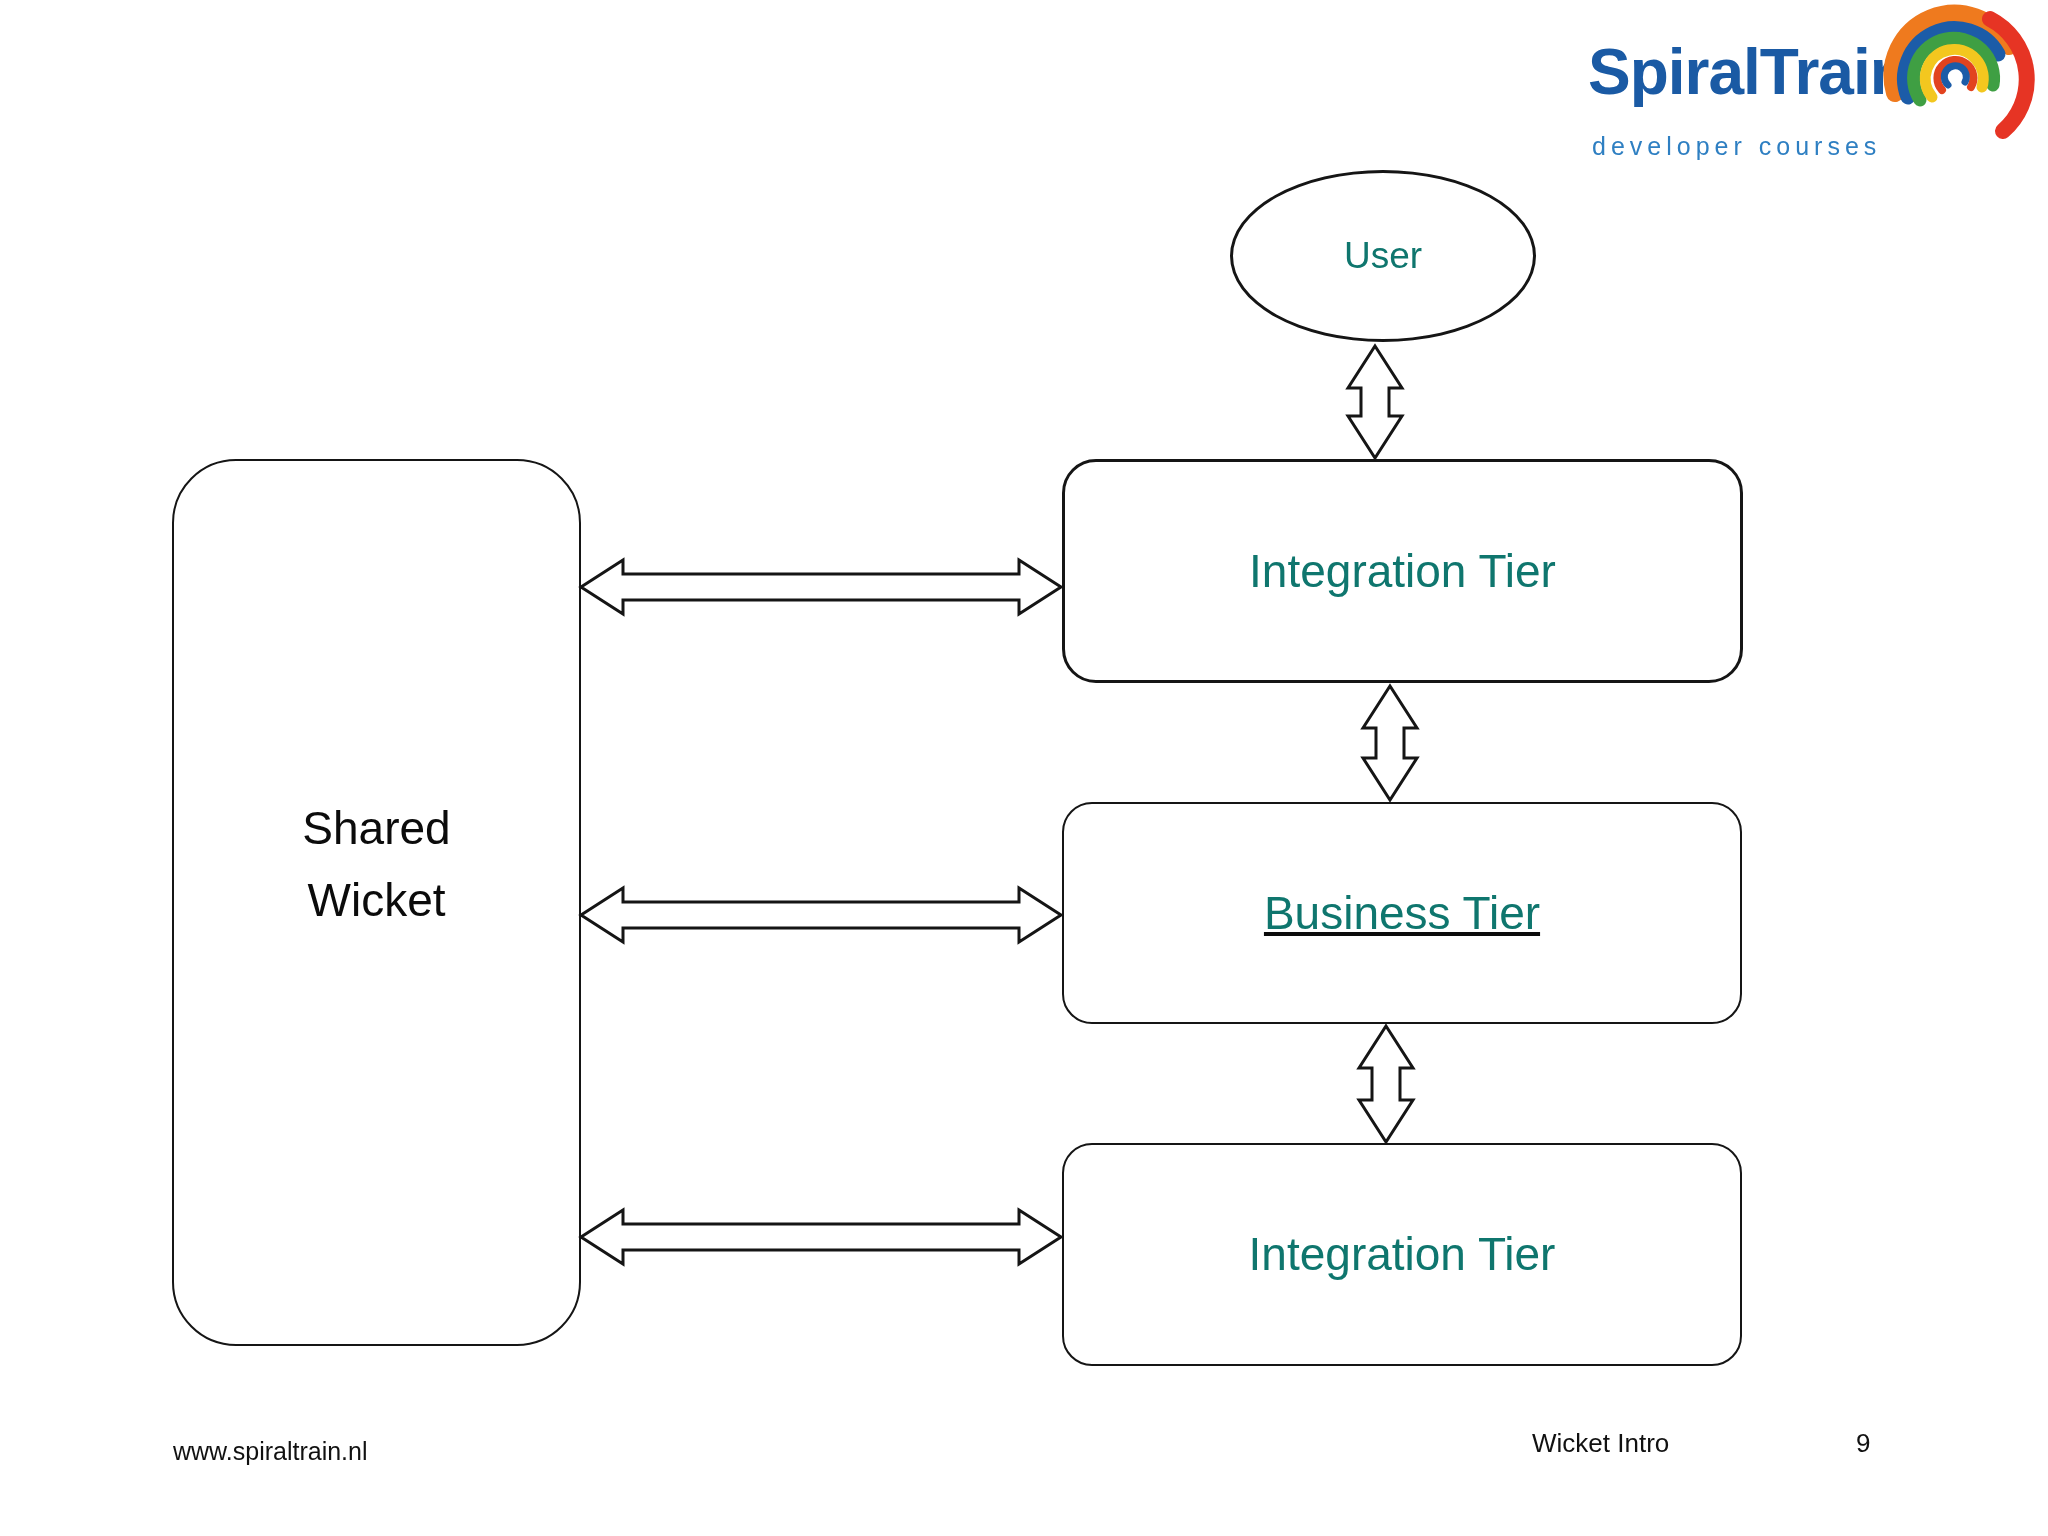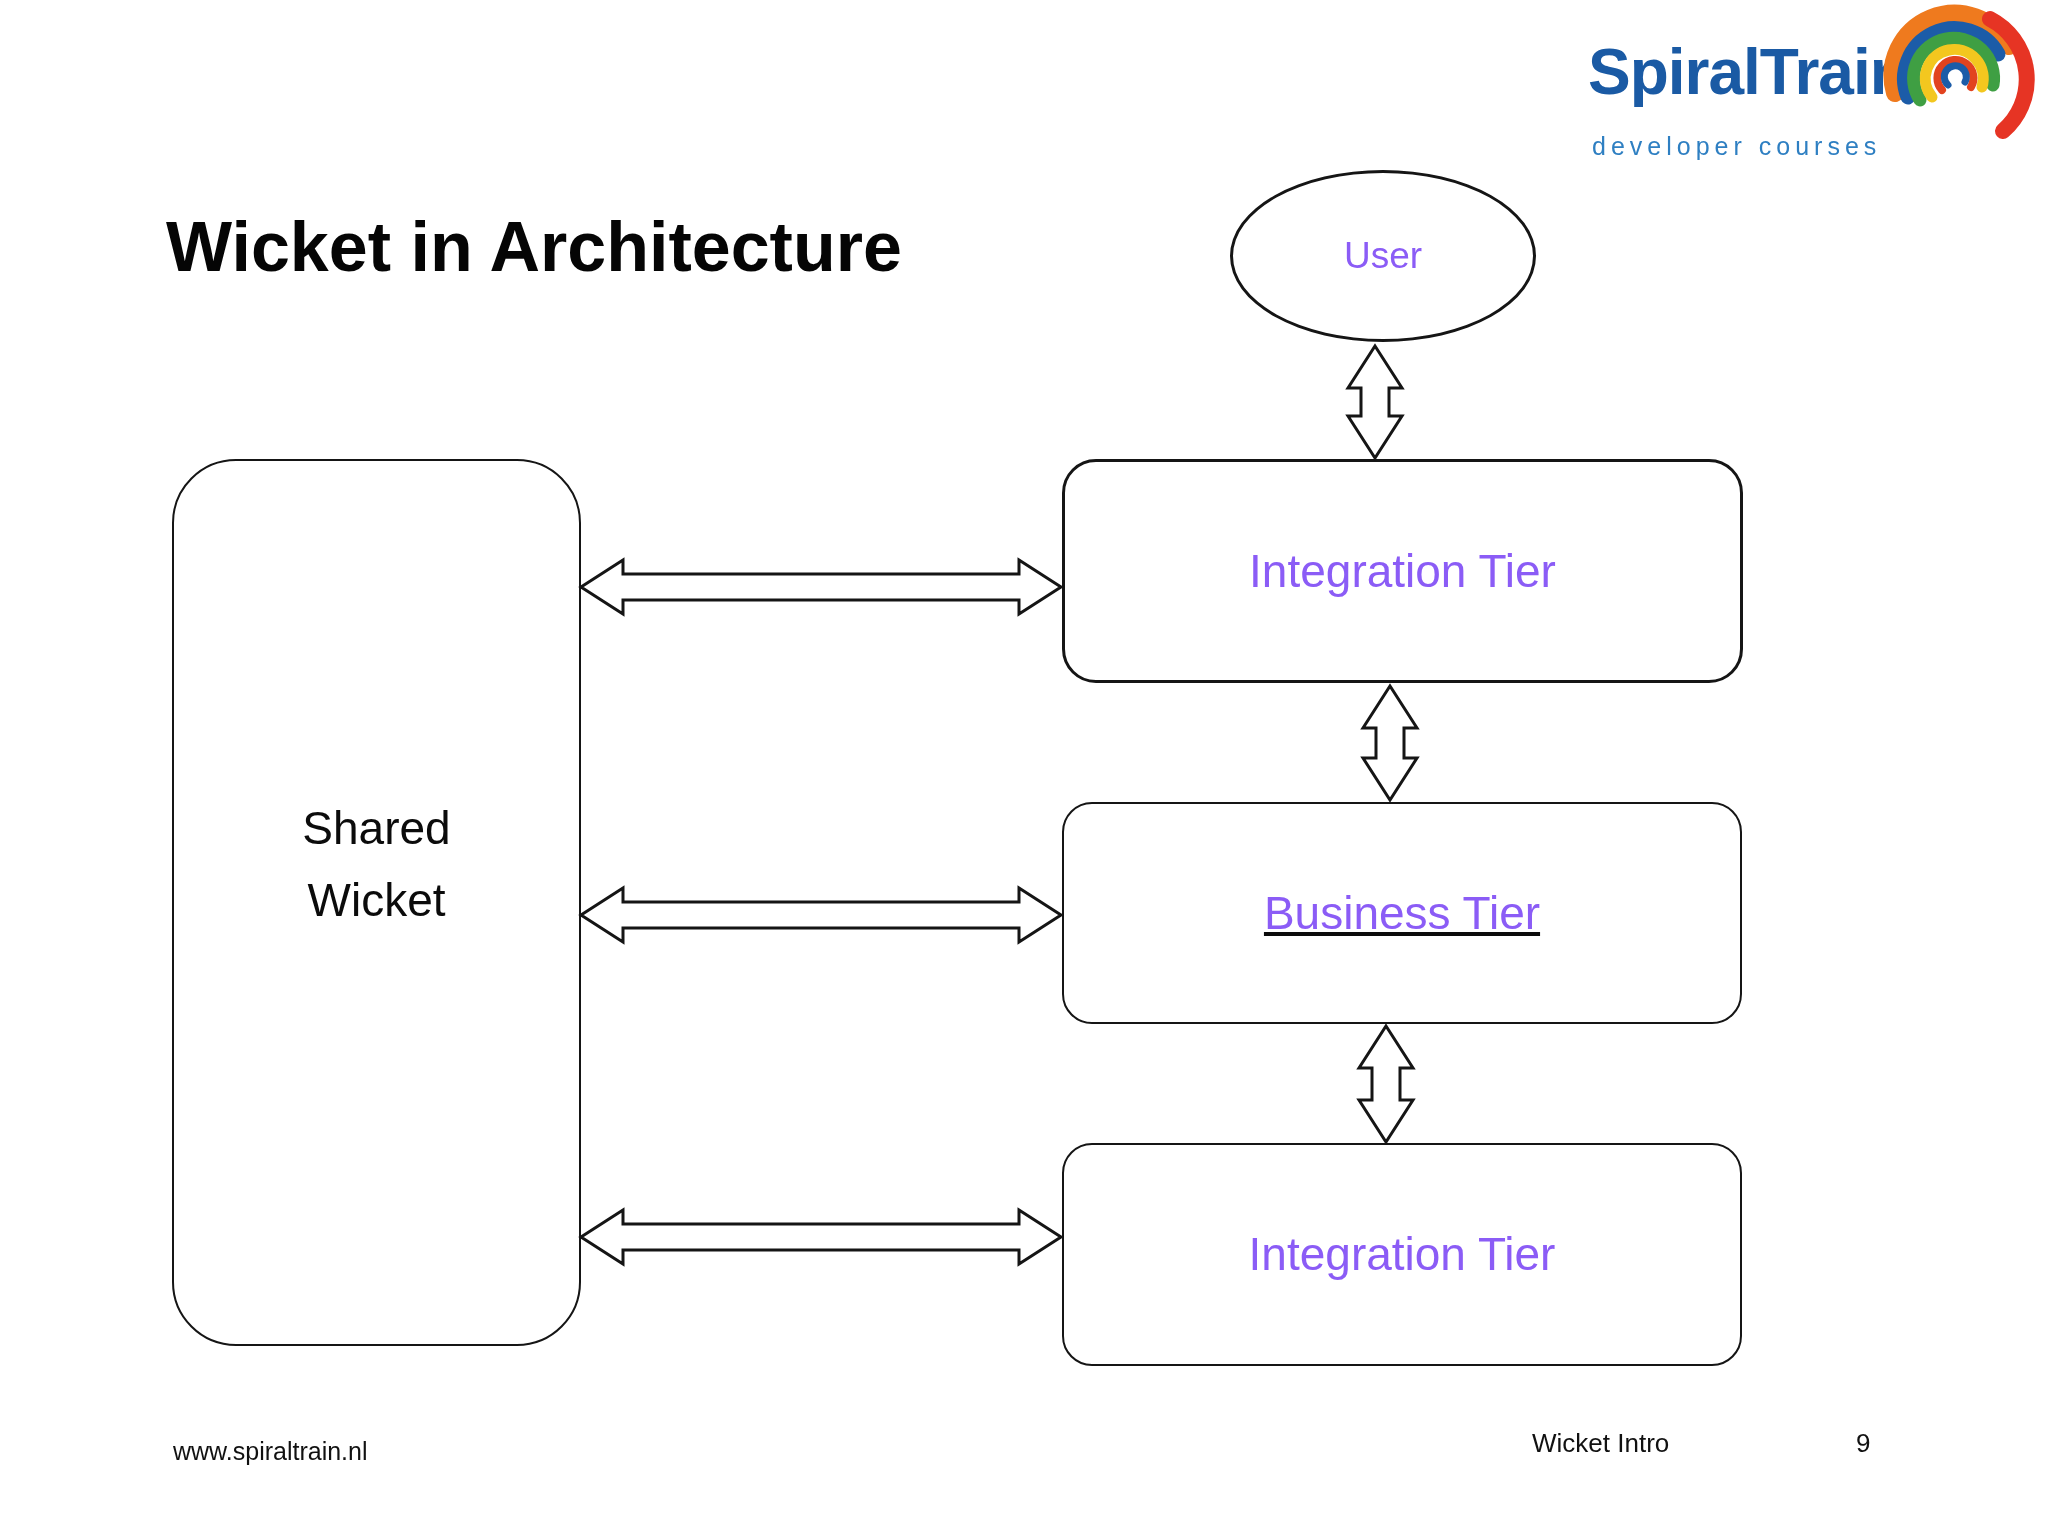--- a/index.html
+++ b/index.html
@@ -36,21 +36,21 @@
     letter-spacing:5px; line-height:1; white-space:nowrap;margin-top:12px;
   }
   .logo-spiral { position:absolute; left:290px; top:2px; }
 
   
   .node {
     position:absolute; box-sizing:border-box;
     display:flex; align-items:center; justify-content:center;
     border:2px solid #151515; background:#ffffff;
   }
-  .node-label { font-size:46px; line-height:1.1; color:#8b5cf6; white-space:nowrap; }
+  .node-label { font-size:46px; line-height:1.1; color:#0f766e; white-space:nowrap; }
 
   .node-user {
     left:1230px; top:170px; width:306px; height:172px;
     border-radius:50%; border-width:3px;
   }
   .node-user .node-label { font-size:37px; }
 
   .node-presentation { left:1062px; top:459px; width:681px; height:224px; border-radius:34px; border-width:3px; }
   .node-business     { left:1062px; top:802px; width:680px; height:222px; border-radius:30px;text-decoration:underline; }
   .node-integration  { left:1062px; top:1143px; width:680px; height:223px; border-radius:30px; }
@@ -69,21 +69,20 @@
   .footer-text { position:absolute; font-size:25px; line-height:1.2; color:#111111; white-space:nowrap; }
   .footer-site { left:173px; top:1436px; }
   .footer-deck { left:1532px; top:1428px; font-size:26px; }
   .footer-page { left:1856px; top:1428px; font-size:26px; }
 </style>
 </head>
 <body>
 
 <div class="slide">
 
-  <div class="title">Wicket in Architecture</div>
 
   <div class="logo">
     <div class="logo-brand" style="color: rgb(26, 90, 164);">SpiralTrain</div>
     <div class="logo-tagline" style="color: rgb(46, 127, 194);">developer courses</div>
     <svg class="logo-spiral" width="170" height="150" viewBox="0 0 170 150" fill="none">
       <path d="M 25 91 A 62 62 0 0 1 139 44" stroke="#ef7a1e" stroke-width="18" stroke-linecap="round"></path>
       <path d="M 120 17 A 68 68 0 0 1 133 129" stroke="#e63424" stroke-width="16" stroke-linecap="round"></path>
       <path d="M 38 95 A 50 50 0 0 1 128 52" stroke="#1c5ca8" stroke-width="15" stroke-linecap="round"></path>
       <path d="M 50 98 A 40 40 0 1 1 123 83" stroke="#3f9f43" stroke-width="13" stroke-linecap="round"></path>
       <path d="M 62 95 A 29 29 0 1 1 112 85" stroke="#f3c71f" stroke-width="11" stroke-linecap="round"></path>

